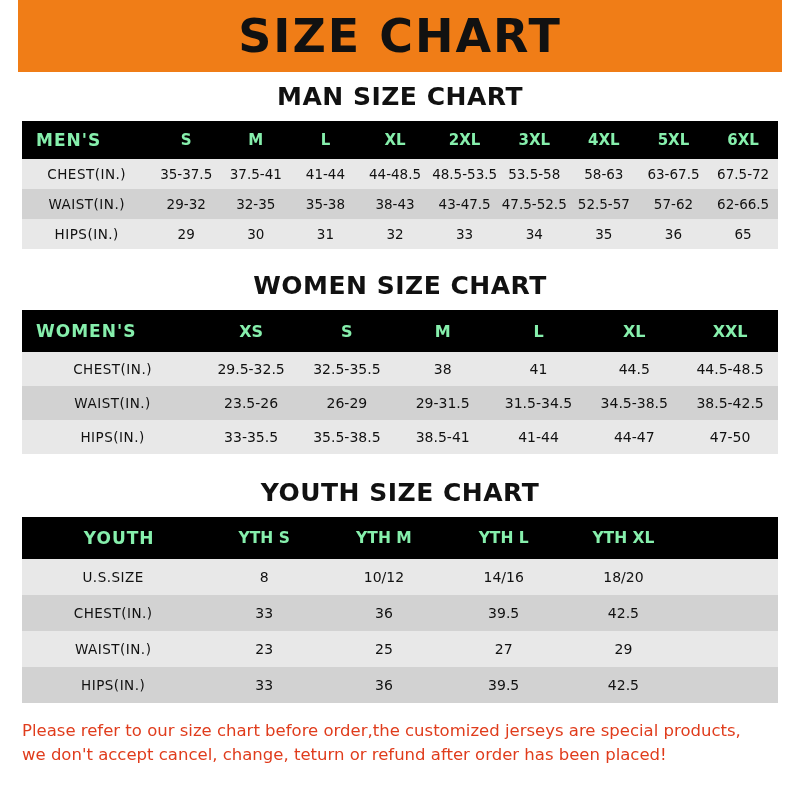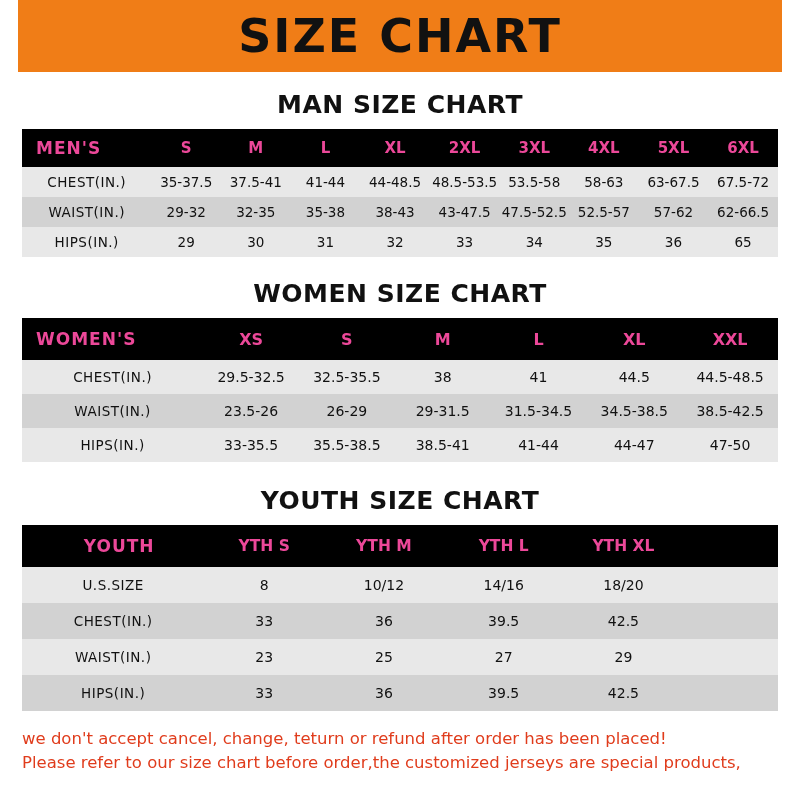--- a/index.html
+++ b/index.html
@@ -53,33 +53,33 @@
     padding: 0 22px;
     box-sizing: border-box;
   }
 
   .section-title {
     text-align: center;
     font-weight: bold;
     font-size: 25px;
     color: #111111;
     letter-spacing: 0.5px;
-    margin: 18px 0 10px 0;
+    margin: 10px 0 10px 0;
   }
   .section-title.women { margin-top: 22px; }
   .section-title.youth { margin-top: 24px; }
 
   table.size-table {
     width: 100%;
     border-collapse: collapse;
     table-layout: fixed;
   }
   table.size-table thead th {
     background: #000000;
-    color: #ec4899;
+    color: #86efac;
     font-weight: bold;
     font-size: 15px;
     padding: 9px 2px;
     text-align: center;
   }
   table.size-table thead th.row-label {
     text-align: left;
     padding-left: 14px;
     font-size: 17px;
     letter-spacing: 1px;
@@ -275,17 +275,17 @@
           <td>39.5</td>
           <td>42.5</td>
           <td></td>
         </tr>
       </tbody>
     </table>
 
   </div>
 
   <div class="notice">
+    <span class="line">Please refer to our size chart before order,the customized jerseys are special products,</span>
     <span class="line">we don't accept cancel, change, teturn or refund after order has been placed!</span>
-    <span class="line">Please refer to our size chart before order,the customized jerseys are special products,</span>
   </div>
 
 </div>
 
 </body></html>

